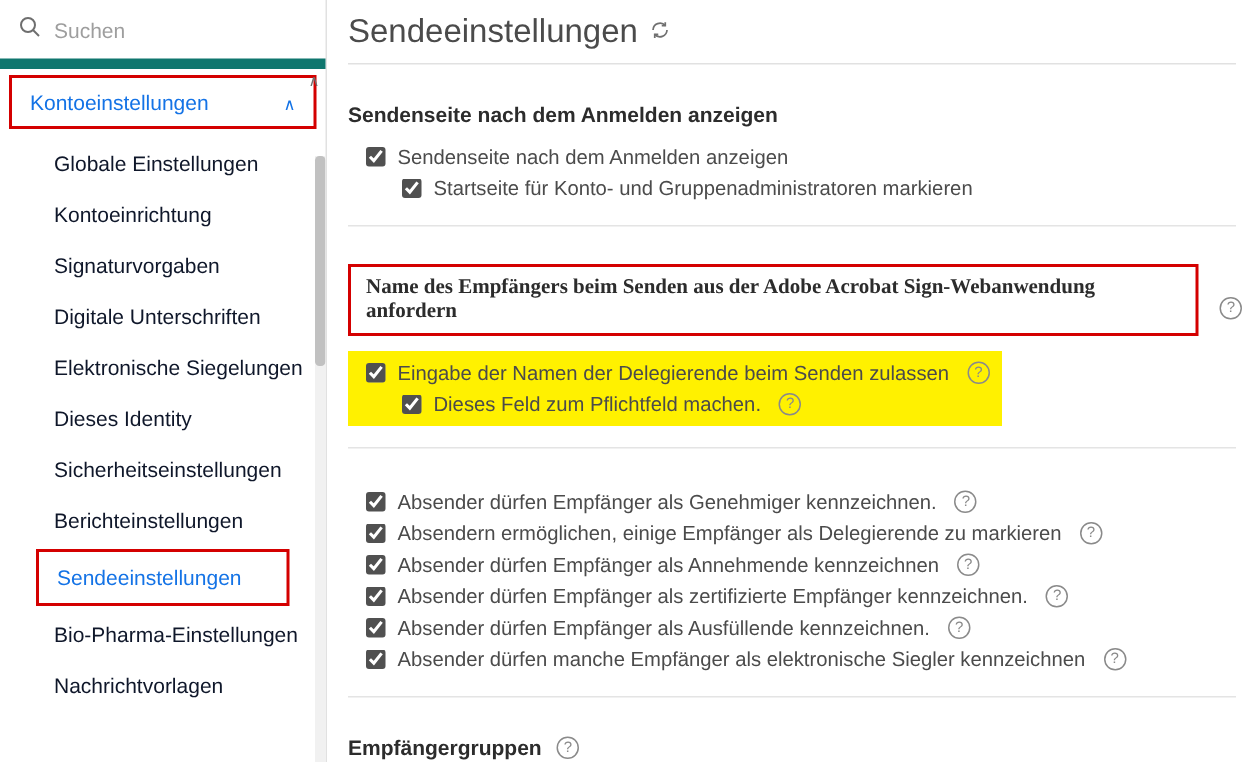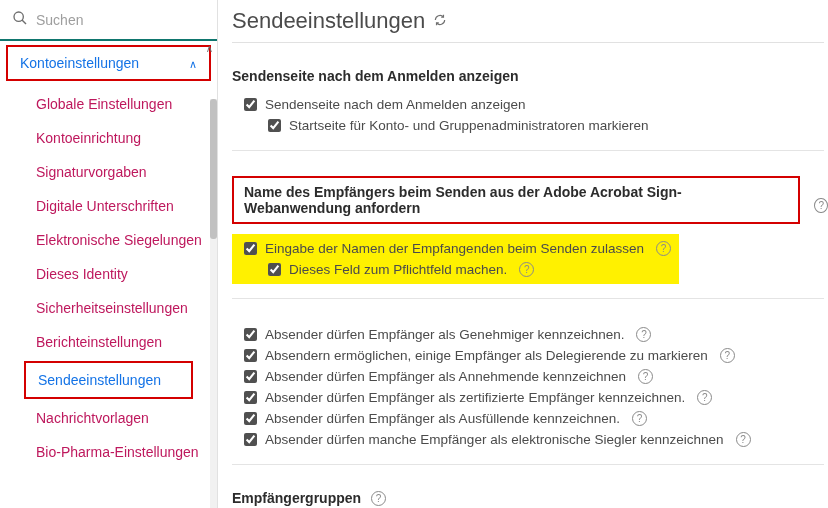--- a/index.html
+++ b/index.html
@@ -1,38 +1,38 @@
 <!DOCTYPE html>
 <html><head>
 <meta charset="utf-8">
 <style>
 * { box-sizing: border-box; margin: 0; padding: 0; }
 body { font-family: "Segoe UI", Arial, sans-serif; font-size: 13px; color: #2c2c2c; background: #fff; width: 828px; height: 508px; overflow: hidden; display: flex; }
 .sidebar { width: 218px; border-right: 1px solid #e1e1e1; display: flex; flex-direction: column; }
-.search-row { display: flex; align-items: center; padding: 10px 12px; gap: 8px; border-bottom: 2px solid #0f766e; }
+.search-row { display: flex; align-items: center; padding: 10px 12px; gap: 8px; border-bottom: 7px solid #0f766e; }
 .search-row svg { width: 16px; height: 16px; fill: none; stroke: #6e6e6e; stroke-width: 2; }
 .search-input { border: none; outline: none; font-size: 14px; color: #6e6e6e; background: transparent; width: 100%; }
 .search-input::placeholder { color: #9e9e9e; }
 .nav-scroll { position: relative; flex: 1; overflow: hidden; }
 .scroll-up { position: absolute; top: 2px; right: 4px; color: #6e6e6e; font-size: 10px; }
 .nav-section-header { display: flex; align-items: flex-end; justify-content: space-between; padding: 8px 12px; border: 2px solid #d40000; margin: 4px 6px 6px 6px; color: #1473e6; font-size: 14px; cursor: pointer; }
 .nav-section-header .chev { color: #1473e6; font-size: 11px; }
 .nav-list { list-style: none; padding: 0 0 8px 0; }
-.nav-item { padding: 9px 10px 9px 36px; font-size: 14px; color: #be185d; cursor: pointer; }
+.nav-item { padding: 9px 10px 9px 36px; font-size: 14px; color: #0f172a; cursor: pointer; }
 .nav-item.active { color: #1473e6; }
 .nav-item.boxed { border: 2px solid #d40000; margin: 2px 24px 2px 24px; padding: 9px 10px 9px 12px; }
 .nav-track { position: absolute; right: 0; top: 58px; width: 7px; bottom: 0; background: #f1f1f1; }
 .nav-thumb { position: absolute; right: 0; top: 58px; width: 7px; height: 140px; background: #c1c1c1; border-radius: 3px; }
 .main { flex: 1; padding: 8px 0 0 14px; overflow: hidden; position: relative; }
 .page-title-row { display: flex; align-items: center; gap: 8px; padding-bottom: 8px; border-bottom: 1px solid #e1e1e1; margin-right: 4px; }
 .page-title { font-size: 22px; font-weight: 300; color: #4b4b4b; }
 .refresh-icon svg { width: 14px; height: 14px; stroke: #707070; fill: none; stroke-width: 2; }
 .section { margin-top: 25px; }
 .section-title { font-weight: 600; font-size: 14px; color: #2c2c2c; margin-bottom: 10px; }
-.section.outlined .section-title { border: 2px solid #d40000; padding: 6px 10px; display: inline-block; margin-right: 4px; }
+.section.outlined .section-title { border: 2px solid #d40000; padding: 6px 10px; display: inline-block; margin-right: 4px; font-family: Liberation Serif, serif; }
 .title-row { display: flex; align-items: center; gap: 6px; }
 .check-row { display: flex; align-items: center; gap: 8px; padding: 3px 0; font-size: 13.5px; color: #4b4b4b; }
 .check-row.indent1 { padding-left: 12px; }
 .check-row.indent2 { padding-left: 36px; }
 .check-row input[type="checkbox"] { width: 13px; height: 13px; accent-color: #505050; }
 .info-icon { display: inline-flex; width: 15px; height: 15px; border: 1.2px solid #8a8a8a; border-radius: 50%; align-items: center; justify-content: center; font-size: 10px; color: #8a8a8a; font-style: normal; margin-left: 4px; }
 .highlight-box { background: #fff100; padding: 4px 8px 4px 0; display: inline-block; }
 .divider { border: none; border-top: 1px solid #e4e4e4; margin: 14px 4px 0 0; }
 </style>
 </head>
@@ -57,22 +57,22 @@
     <ul class="nav-list">
       <li class="nav-item">Globale Einstellungen</li>
       <li class="nav-item">Kontoeinrichtung</li>
       <li class="nav-item">Signaturvorgaben</li>
       <li class="nav-item">Digitale Unterschriften</li>
       <li class="nav-item">Elektronische Siegelungen</li>
       <li class="nav-item">Dieses Identity</li>
       <li class="nav-item">Sicherheitseinstellungen</li>
       <li class="nav-item">Berichteinstellungen</li>
       <li class="nav-item active boxed">Sendeeinstellungen</li>
+      <li class="nav-item">Bio-Pharma-Einstellungen</li>
       <li class="nav-item">Nachrichtvorlagen</li>
-      <li class="nav-item">Bio-Pharma-Einstellungen</li>
     </ul>
     <div class="nav-track"></div>
     <div class="nav-thumb"></div>
   </div>
 </aside>
 
 <main class="main">
   <div class="page-title-row">
     <h1 class="page-title">Sendeeinstellungen</h1>
     <span class="refresh-icon">
@@ -99,21 +99,21 @@
   <hr class="divider">
 
   <div class="section outlined">
     <div class="title-row">
       <div class="section-title">Name des Empfängers beim Senden aus der Adobe Acrobat Sign-Webanwendung anfordern</div>
       <i class="info-icon">?</i>
     </div>
     <div class="highlight-box">
       <div class="check-row indent1">
         <input type="checkbox" checked="" style="">
-        <span>Eingabe der Namen der Empfangenden beim Senden zulassen</span>
+        <span>Eingabe der Namen der Delegierende beim Senden zulassen</span>
         <i class="info-icon">?</i>
       </div>
       <div class="check-row indent2">
         <input type="checkbox" checked="" style="">
         <span>Dieses Feld zum Pflichtfeld machen.</span>
         <i class="info-icon">?</i>
       </div>
     </div>
   </div>
 

